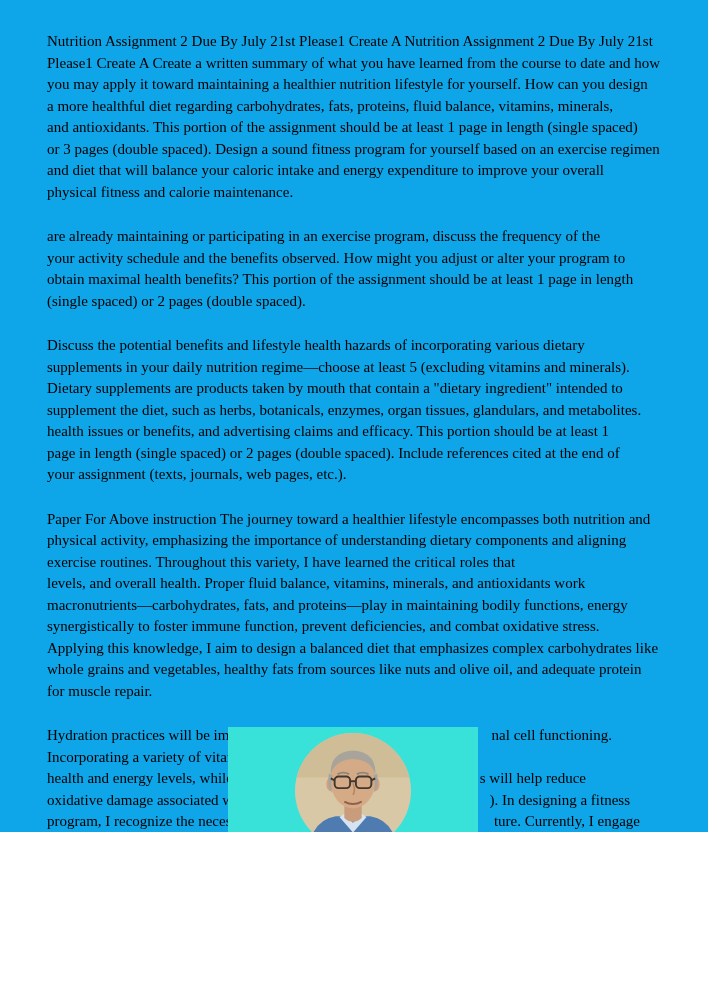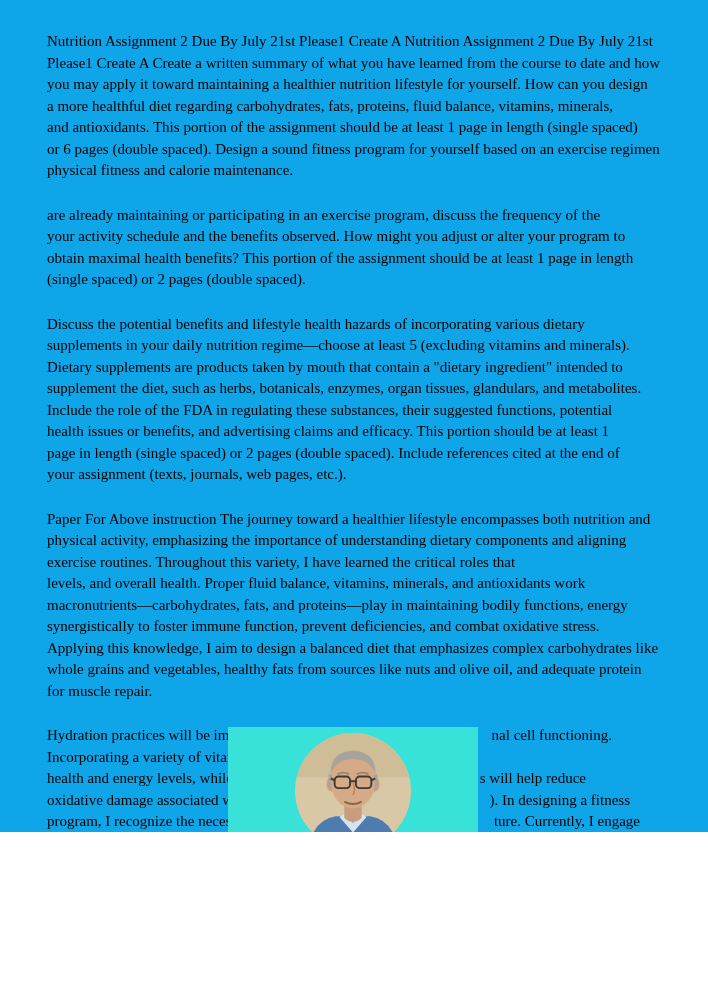--- a/index.html
+++ b/index.html
@@ -70,35 +70,35 @@
 
 <div class="page">
 
   <div class="content">
     <div class="paragraph">
         <div class="line">Nutrition Assignment 2 Due By July 21st Please1 Create A Nutrition Assignment 2 Due By July 21st</div>
         <div class="line">Please1 Create A Create a written summary of what you have learned from the course to date and how</div>
         <div class="line">you may apply it toward maintaining a healthier nutrition lifestyle for yourself. How can you design</div>
         <div class="line">a more healthful diet regarding carbohydrates, fats, proteins, fluid balance, vitamins, minerals,</div>
         <div class="line">and antioxidants. This portion of the assignment should be at least 1 page in length (single spaced)</div>
-        <div class="line">or 6 pages (double spaced). Design a sound fitness program for yourself based on an exercise regimen</div>
+        <div class="line">or 3 pages (double spaced). Design a sound fitness program for yourself based on an exercise regimen</div>
+        <div class="line">and diet that will balance your caloric intake and energy expenditure to improve your overall</div>
         <div class="line">physical fitness and calorie maintenance.</div>
       </div>
     <div class="paragraph">
         <div class="line">are already maintaining or participating in an exercise program, discuss the frequency of the</div>
         <div class="line">your activity schedule and the benefits observed. How might you adjust or alter your program to</div>
         <div class="line">obtain maximal health benefits? This portion of the assignment should be at least 1 page in length</div>
         <div class="line">(single spaced) or 2 pages (double spaced).</div>
       </div>
     <div class="paragraph">
         <div class="line">Discuss the potential benefits and lifestyle health hazards of incorporating various dietary</div>
         <div class="line">supplements in your daily nutrition regime—choose at least 5 (excluding vitamins and minerals).</div>
         <div class="line">Dietary supplements are products taken by mouth that contain a "dietary ingredient" intended to</div>
         <div class="line">supplement the diet, such as herbs, botanicals, enzymes, organ tissues, glandulars, and metabolites.</div>
-        <div class="line">Include the role of the FDA in regulating these substances, their suggested functions, potential</div>
         <div class="line">health issues or benefits, and advertising claims and efficacy. This portion should be at least 1</div>
         <div class="line">page in length (single spaced) or 2 pages (double spaced). Include references cited at the end of</div>
         <div class="line">your assignment (texts, journals, web pages, etc.).</div>
       </div>
     <div class="paragraph">
         <div class="line">Paper For Above instruction The journey toward a healthier lifestyle encompasses both nutrition and</div>
         <div class="line">physical activity, emphasizing the importance of understanding dietary components and aligning</div>
         <div class="line">exercise routines. Throughout this variety, I have learned the critical roles that</div>
         <div class="line">levels, and overall health. Proper fluid balance, vitamins, minerals, and antioxidants work</div>
         <div class="line">macronutrients—carbohydrates, fats, and proteins—play in maintaining bodily functions, energy</div>

